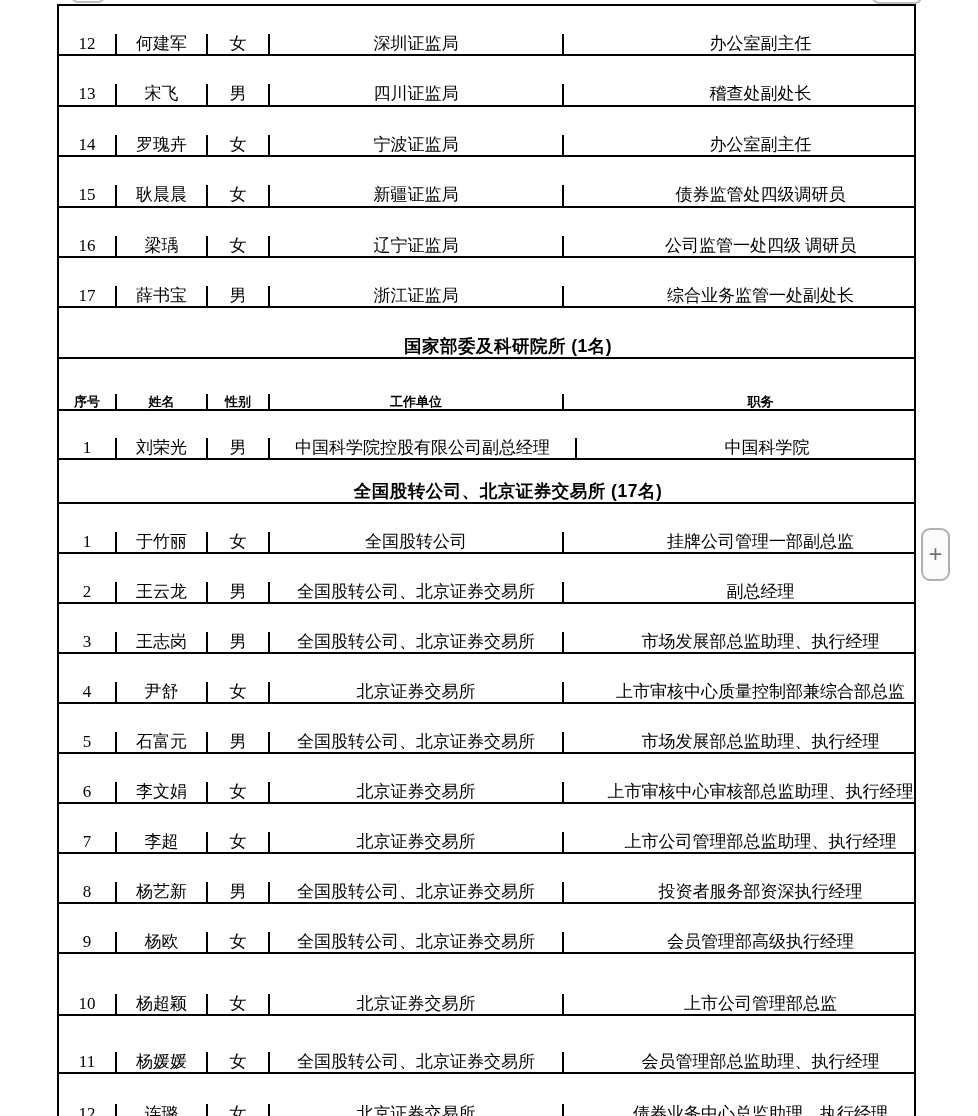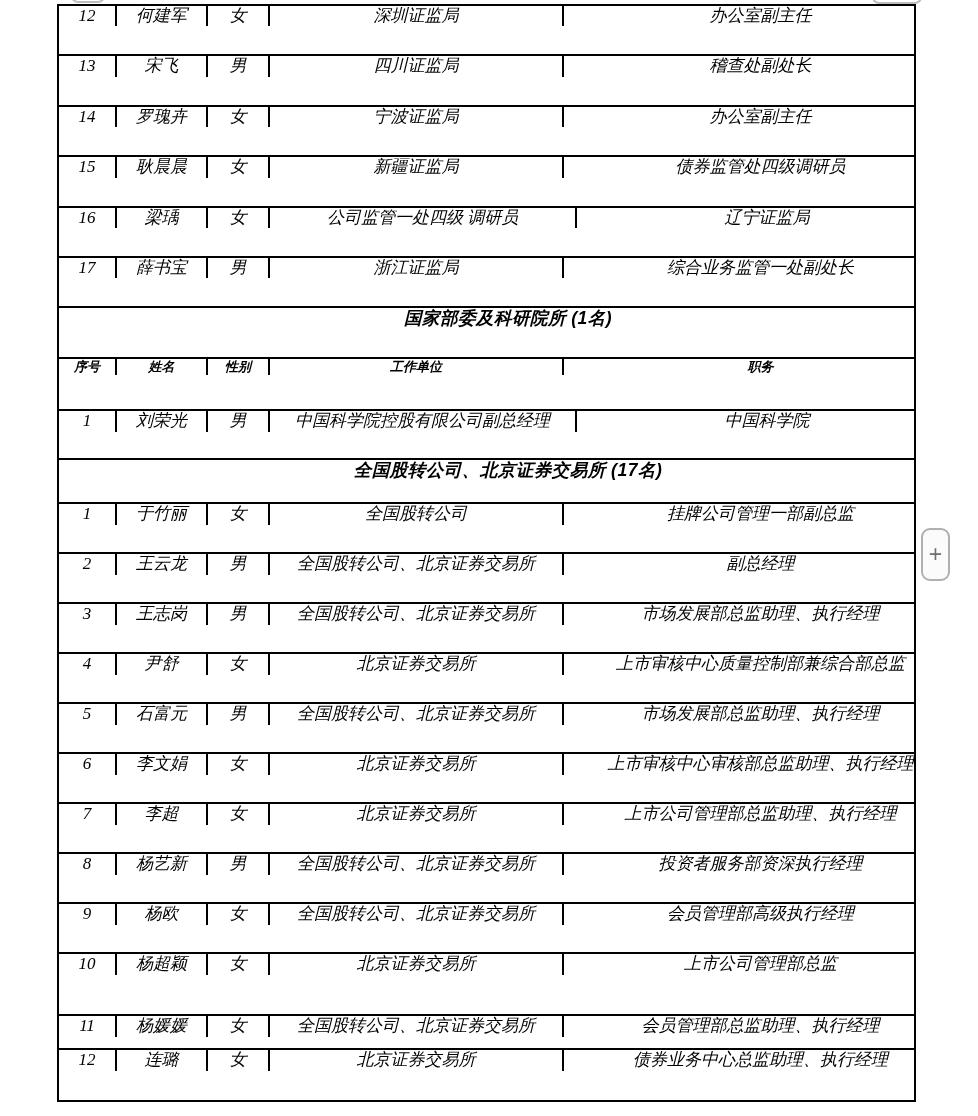--- a/index.html
+++ b/index.html
@@ -21,25 +21,24 @@
     position: absolute;
     left: 57px;
     top: 4px;
     width: 859px;
     border: 2px solid #000;
     box-sizing: border-box;
     background: #fff;
   }
   .row {
     display: flex;
-    align-items: flex-start;
+    align-items: flex-end;
     border-bottom: 2px solid #000;
     box-sizing: border-box;
     height: 50.4px;
-    font-style: italic;
   }
   .row:last-child { border-bottom: none; }
   .r-sect  { height: 51px; }
   .r-head  { height: 52px; }
 
   .c {
     display: flex;
     align-items: center;
     justify-content: center;
     border-right: 2px solid #000;
@@ -137,22 +136,22 @@
       <div class="c c0">15</div>
       <div class="c c1">耿晨晨</div>
       <div class="c c2">女</div>
       <div class="c c3">新疆证监局</div>
       <div class="c c4">债券监管处四级调研员</div>
     </div>
     <div class="row">
       <div class="c c0">16</div>
       <div class="c c1">梁瑀</div>
       <div class="c c2">女</div>
+      <div class="c c3">辽宁证监局</div>
       <div class="c c4">公司监管一处四级 调研员</div>
-      <div class="c c3">辽宁证监局</div>
     </div>
     <div class="row">
       <div class="c c0">17</div>
       <div class="c c1">薛书宝</div>
       <div class="c c2">男</div>
       <div class="c c3">浙江证监局</div>
       <div class="c c4">综合业务监管一处副处长</div>
     </div>
     <div class="row r-sect">
       <div class="c sect-cell">国家部委及科研院所 (1名)</div>
@@ -237,21 +236,21 @@
       <div class="c c3">全国股转公司、北京证券交易所</div>
       <div class="c c4">会员管理部高级执行经理</div>
     </div>
     <div class="row" style="height: 62px;">
       <div class="c c0">10</div>
       <div class="c c1">杨超颖</div>
       <div class="c c2">女</div>
       <div class="c c3">北京证券交易所</div>
       <div class="c c4">上市公司管理部总监</div>
     </div>
-    <div class="row" style="height: 34px;">
+    <div class="row" style="height: 58px;">
       <div class="c c0">11</div>
       <div class="c c1">杨媛媛</div>
       <div class="c c2">女</div>
       <div class="c c3">全国股转公司、北京证券交易所</div>
       <div class="c c4">会员管理部总监助理、执行经理</div>
     </div>
     <div class="row" style="height: 50px;">
       <div class="c c0">12</div>
       <div class="c c1">连璐</div>
       <div class="c c2">女</div>

